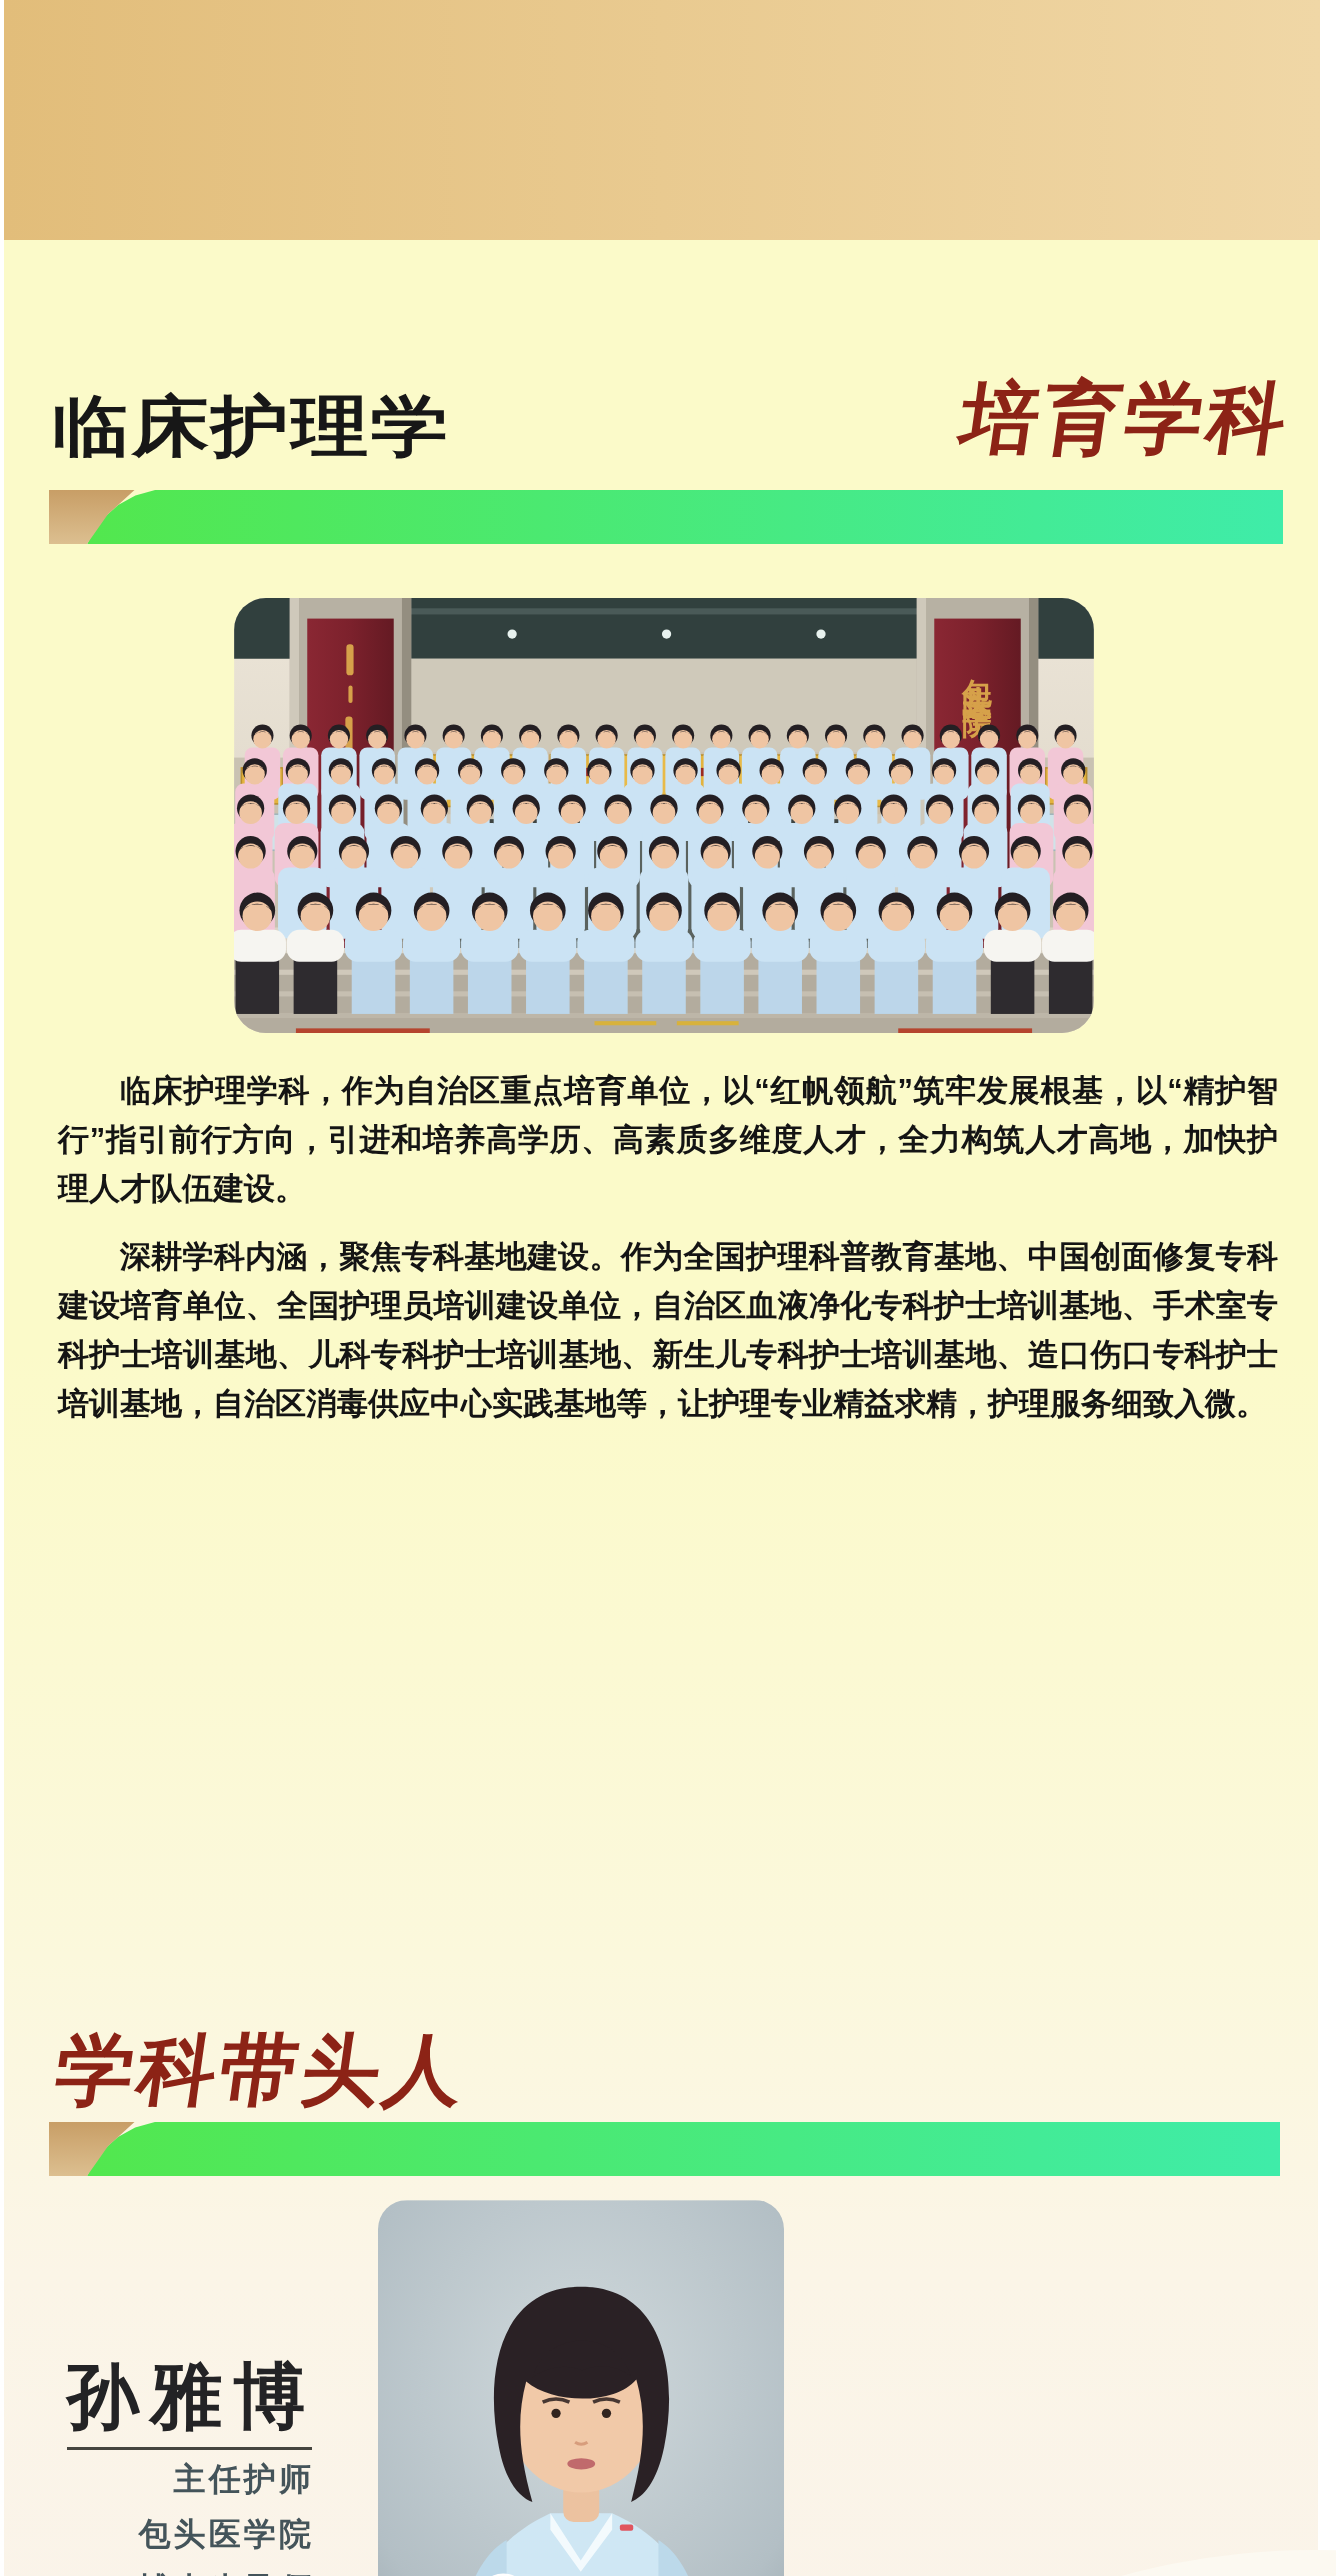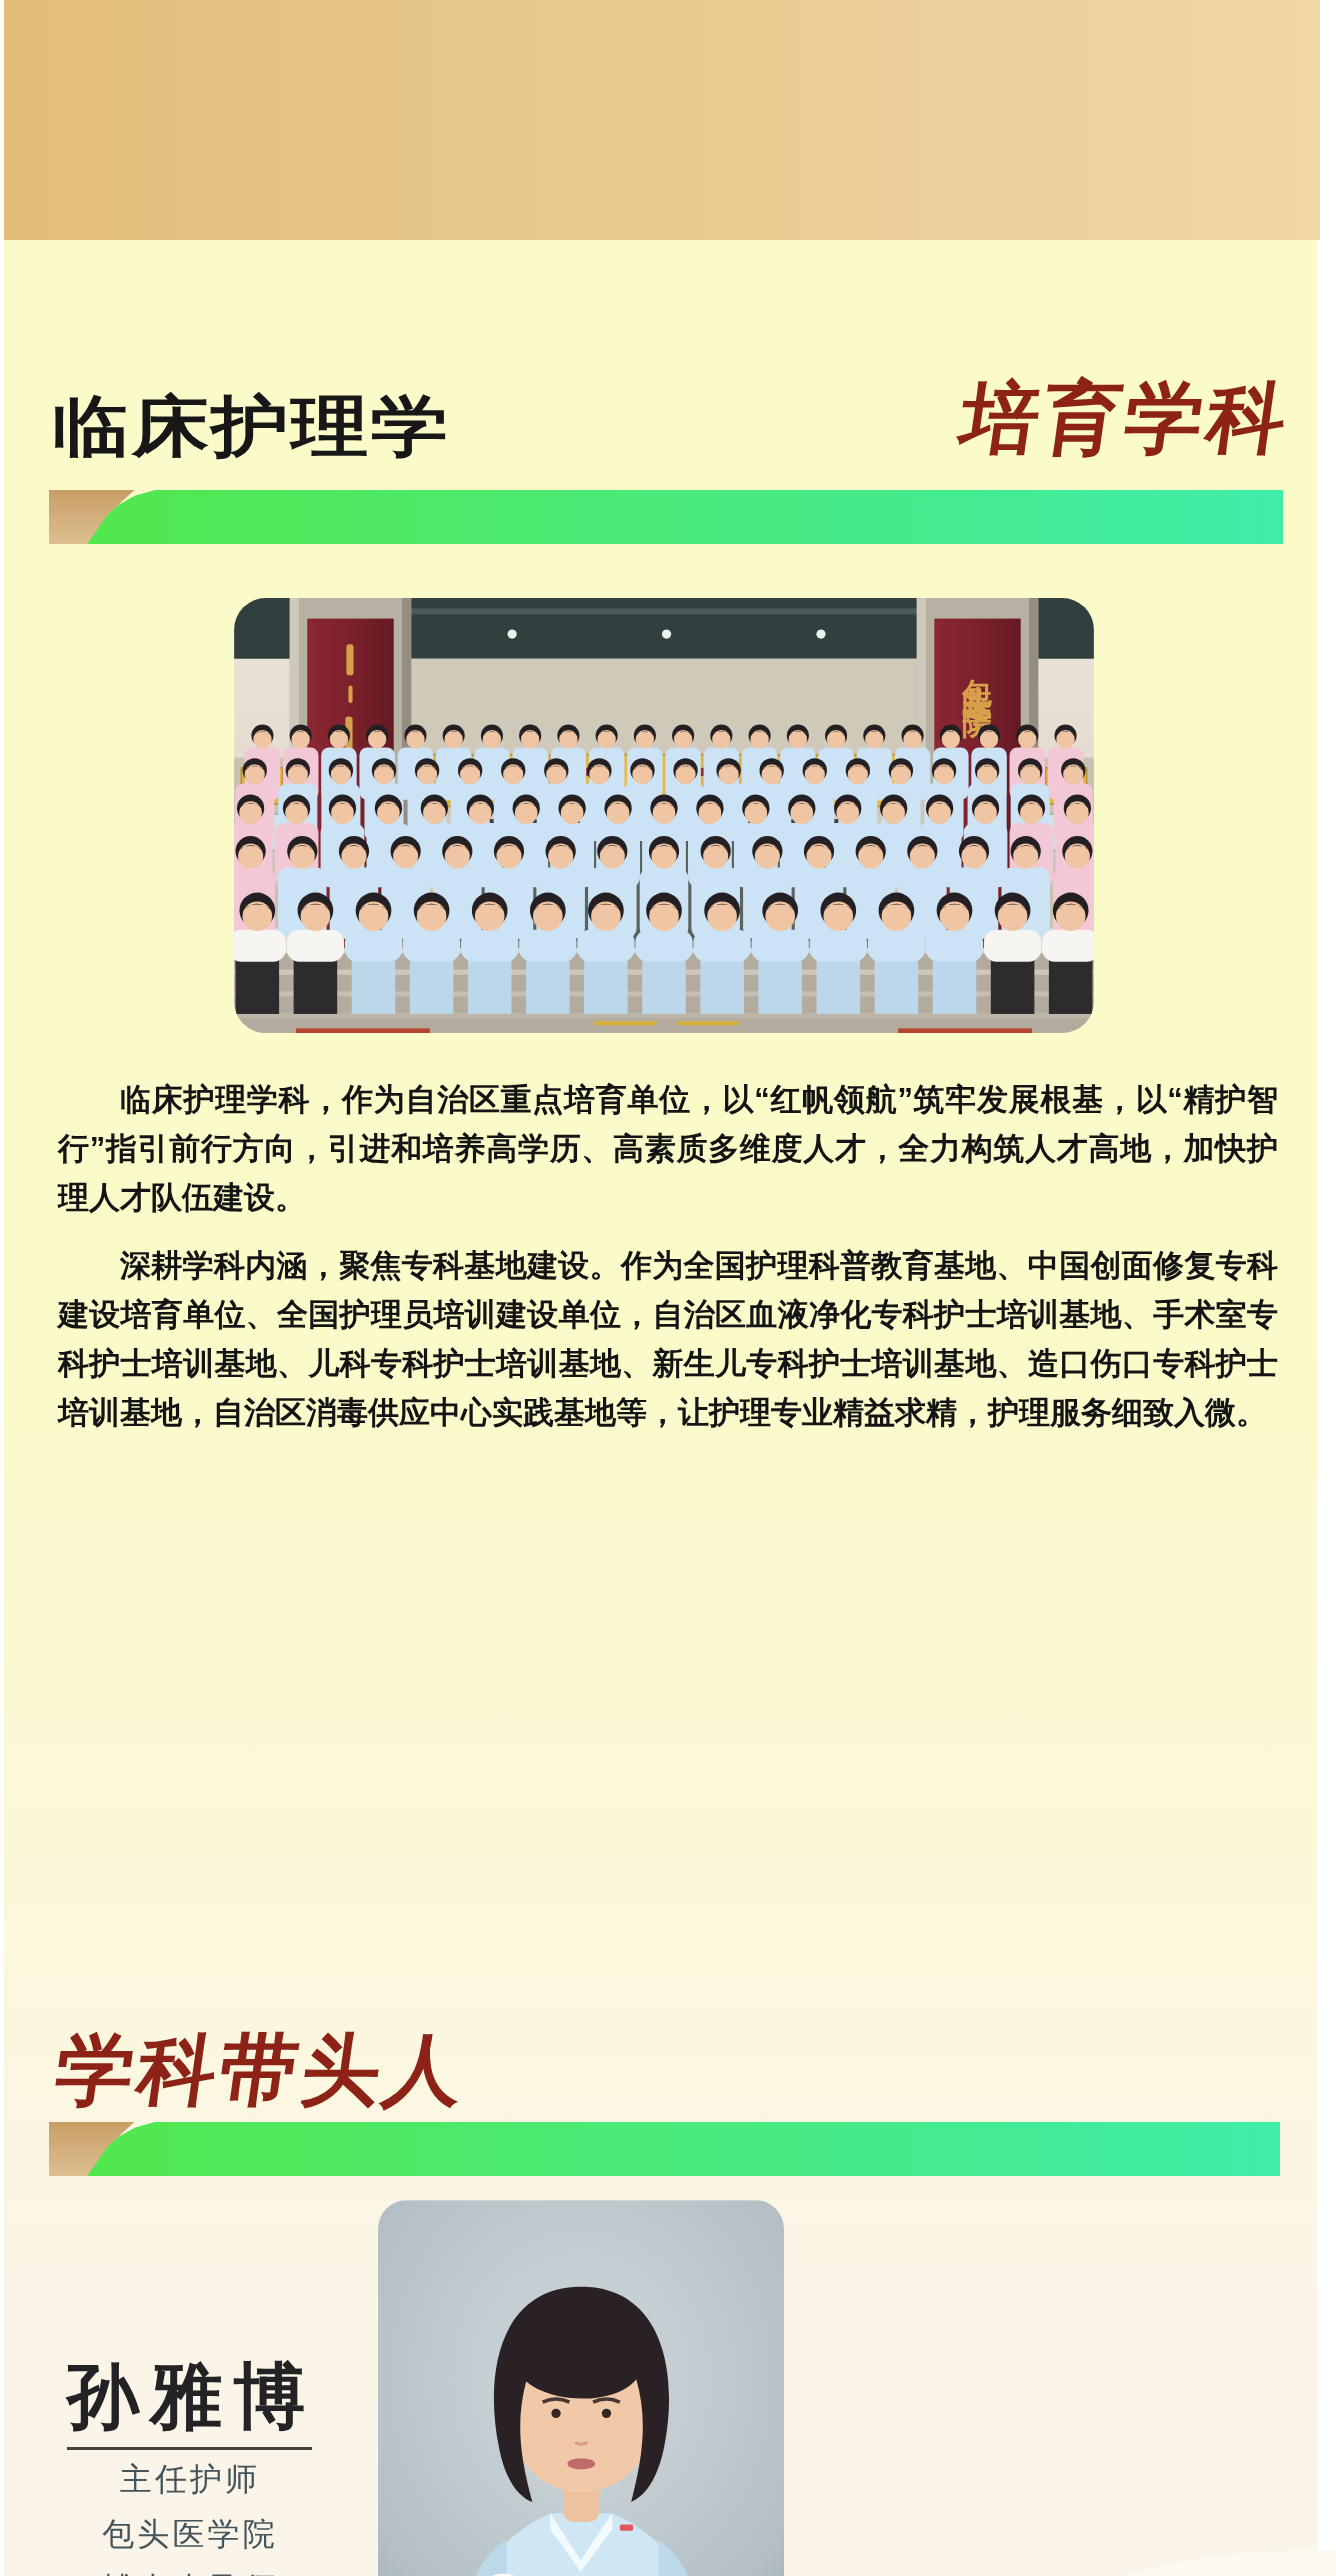--- a/index.html
+++ b/index.html
@@ -21,35 +21,35 @@
     background:linear-gradient(90deg,#53e74b,#3feca9);
     clip-path:polygon(8.6% 0,100% 0,100% 100%,3.1% 100%,3.9% 62%,5.6% 28%,7.0% 10%);}
   
   .title-cn{position:absolute;left:52px;top:382px;font-size:66px;font-weight:900;color:#171717;
     letter-spacing:2.1px;transform:scaleX(1.17);transform-origin:left center;white-space:nowrap;}
   .red-heading{position:absolute;font-size:78px;font-weight:900;color:#8c2316;letter-spacing:4.1px;
     transform:skewX(-8deg);white-space:nowrap;}
   .badge-red{right:47px;top:367px;}
   .leader-heading{left:56px;top:2019px;}
   
-  .intro-text{position:absolute;left:58px;top:1066px;width:1220px;color:#141414;margin-top:9px;}
+  .intro-text{position:absolute;left:58px;top:1066px;width:1220px;color:#141414;}
   .para{font-size:31px;line-height:49px;font-weight:900;text-align:justify;text-indent:2em;
     margin:0 0 18.5px 0;word-break:break-all;}
   
   .group-photo{position:absolute;left:234px;top:598px;width:860px;height:435px;
     border-radius:32px;overflow:hidden;}
   
   .portrait{position:absolute;left:378px;top:2200px;width:406px;height:471px;
     border-radius:29px;overflow:hidden;}
   .leader-name{position:absolute;left:67px;top:2349px;font-size:72px;font-weight:900;
     color:#232325;letter-spacing:11.3px;white-space:nowrap;}
   .leader-divider{position:absolute;left:67px;top:2447px;width:245px;height:2.6px;background:#45453f;}
   .leader-titles{position:absolute;left:66px;top:2452px;width:248px;text-align:right;}
-  .leader-titles .t{font-size:32px;font-weight:400;color:#44545a;letter-spacing:3.1px;
-    line-height:55px;white-space:nowrap;text-align:center;}
+  .leader-titles .t{font-size:32px;font-weight:700;color:#44545a;letter-spacing:3.1px;
+    line-height:55px;white-space:nowrap;}
 </style>
 </head>
 <body>
 
 <div id="page">
 
   <div class="bg-main"></div>
   <div class="bg-blob"></div>
 
   <div class="gold-band"></div>

